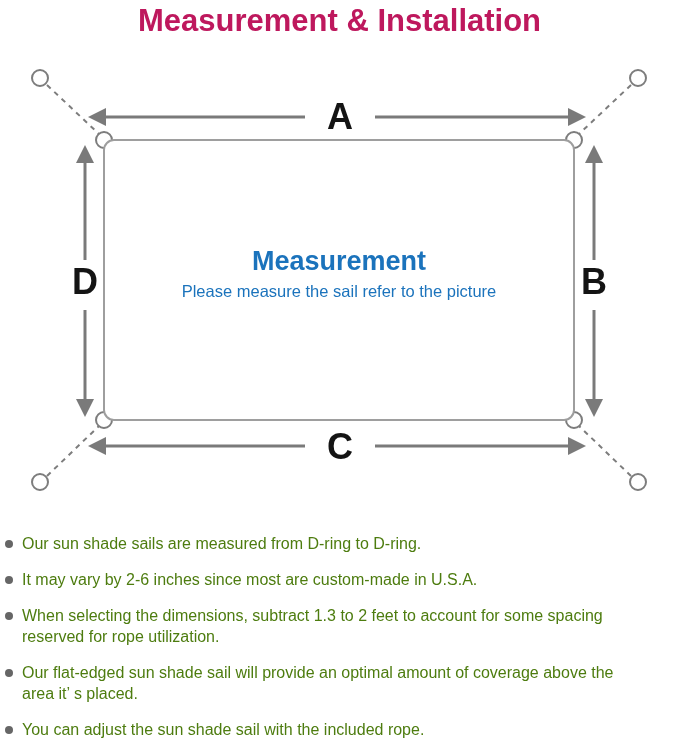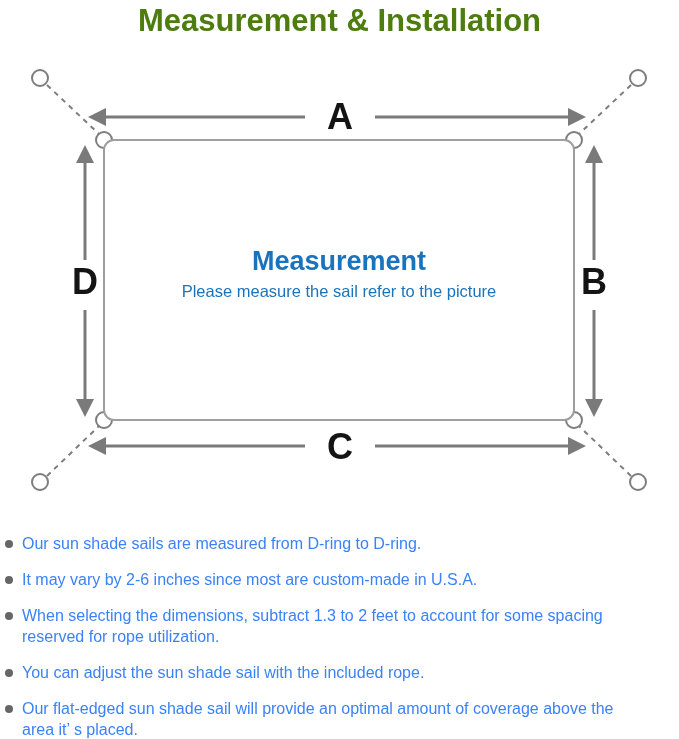--- a/index.html
+++ b/index.html
@@ -11,42 +11,42 @@
     overflow: hidden;
     font-family: "Liberation Sans", "DejaVu Sans", sans-serif;
   }
   .page-title {
     margin: 0;
     padding-top: 3px;
     height: 45px;
     text-align: center;
     font-size: 31px;
     font-weight: bold;
-    color: #4d7c0f;
+    color: #be185d;
     letter-spacing: 0px;
   }
   svg.diagram { display: block; }
   .sail-line   { stroke: #9e9e9e; stroke-width: 2; fill: #ffffff; }
   .ring        { stroke: #7d7d7d; stroke-width: 2; fill: #ffffff; }
   .dash-line   { stroke: #7d7d7d; stroke-width: 2; stroke-dasharray: 5,5; fill: none; }
   .arrow-line  { stroke: #7a7a7a; stroke-width: 3; fill: none; }
   .arrow-head  { fill: #7a7a7a; stroke: none; }
   .dim-letter  { font-family: "Liberation Sans", sans-serif; font-size: 36px; font-weight: bold; fill: #141414; text-anchor: middle; }
   .center-title    { font-family: "Liberation Sans", sans-serif; font-size: 27px; font-weight: bold; fill: #1b73bc; text-anchor: middle; }
   .center-subtitle { font-family: "Liberation Sans", sans-serif; font-size: 16.5px; fill: #1b73bc; text-anchor: middle; }
   .notes {
     list-style: none;
     margin: 23px 0 0 0;
     padding: 0 0 0 5px;
   }
   .note-item {
     display: flex;
     align-items: flex-start;
     margin-bottom: 15px;
-    color: #3b82f6;
+    color: #4d7c0f;
     font-size: 16px;
     line-height: 21px;
   }
   .bullet-dot {
     flex: 0 0 auto;
     width: 8px;
     height: 8px;
     border-radius: 50%;
     background: #666666;
     margin: 7px 9px 0 0;
@@ -123,21 +123,21 @@
     <li class="note-item">
       <span class="bullet-dot"></span>
       <span class="note-text">It may vary by 2-6 inches since most are custom-made in U.S.A.</span>
     </li>
     <li class="note-item">
       <span class="bullet-dot"></span>
       <span class="note-text">When selecting the dimensions, subtract 1.3 to 2 feet to account for some spacing reserved for rope utilization.</span>
     </li>
     <li class="note-item">
       <span class="bullet-dot"></span>
-      <span class="note-text">You can adjust the sun shade sail with the included rope.</span>
+      <span class="note-text">Our flat-edged sun shade sail will provide an optimal amount of coverage above the area it’ s placed.</span>
     </li>
     <li class="note-item">
       <span class="bullet-dot"></span>
-      <span class="note-text">Our flat-edged sun shade sail will provide an optimal amount of coverage above the area it’ s placed.</span>
+      <span class="note-text">You can adjust the sun shade sail with the included rope.</span>
     </li>
   </ul>
 
 </div>
 
 </body></html>

